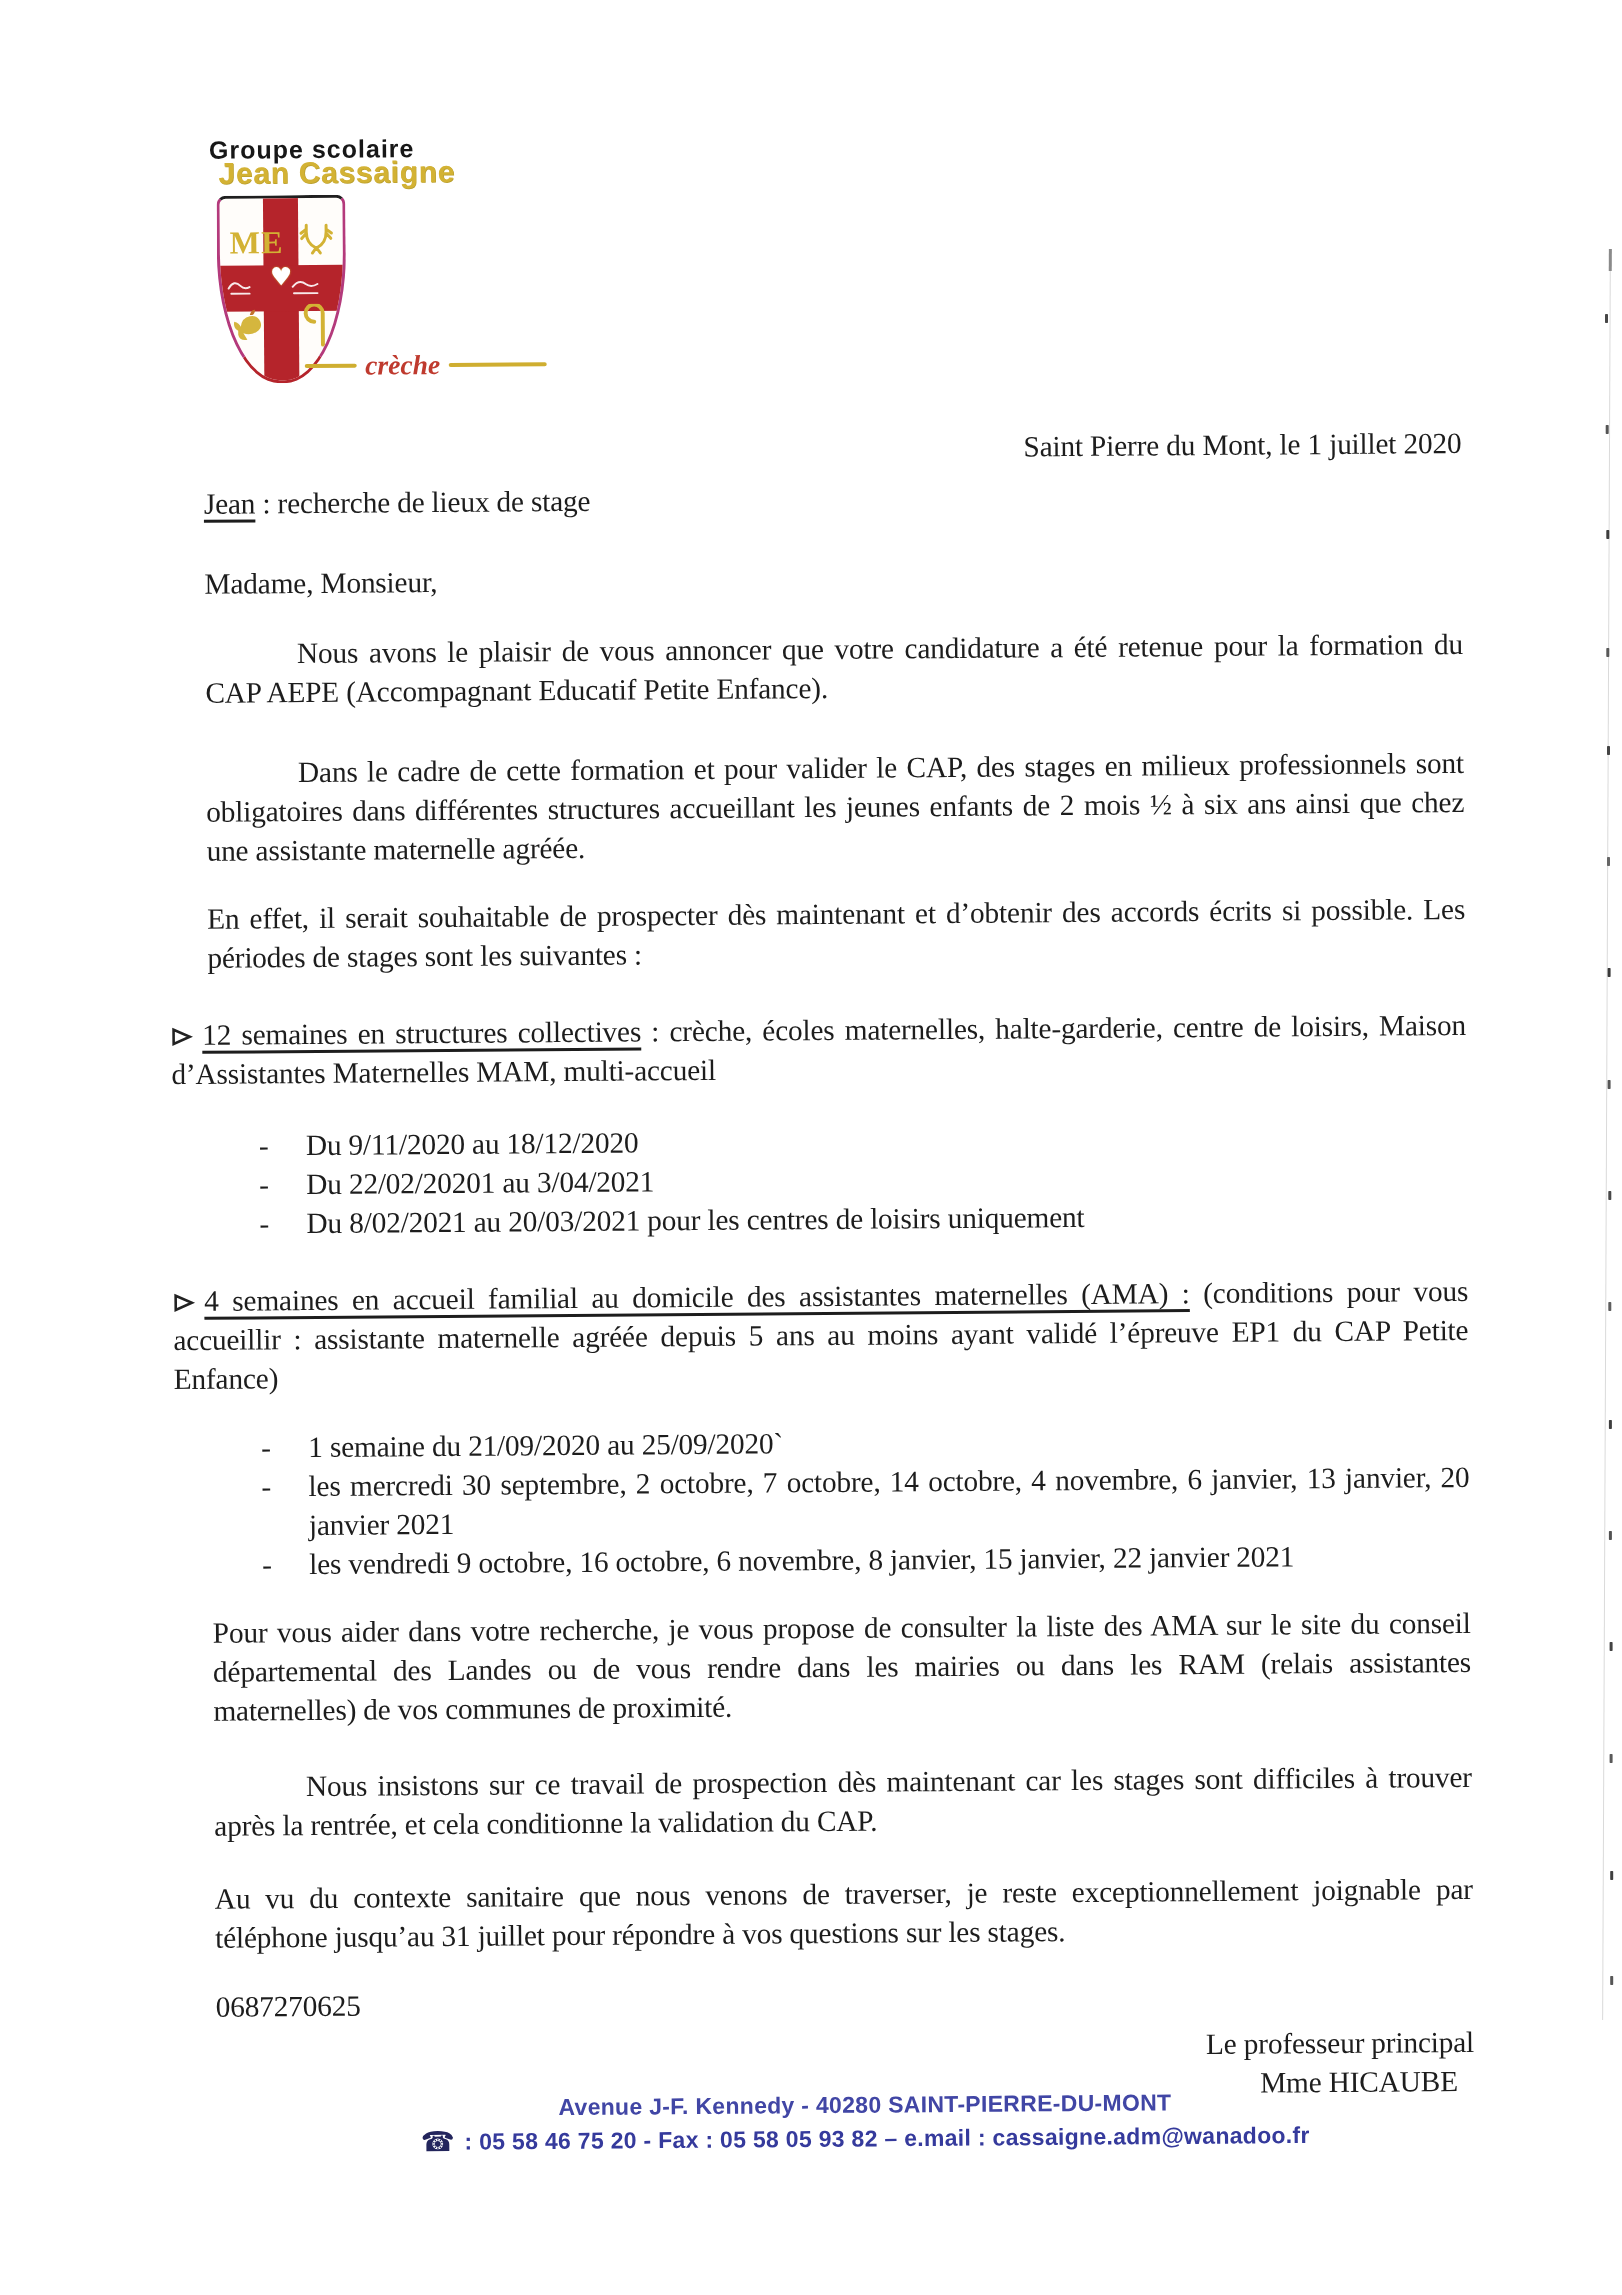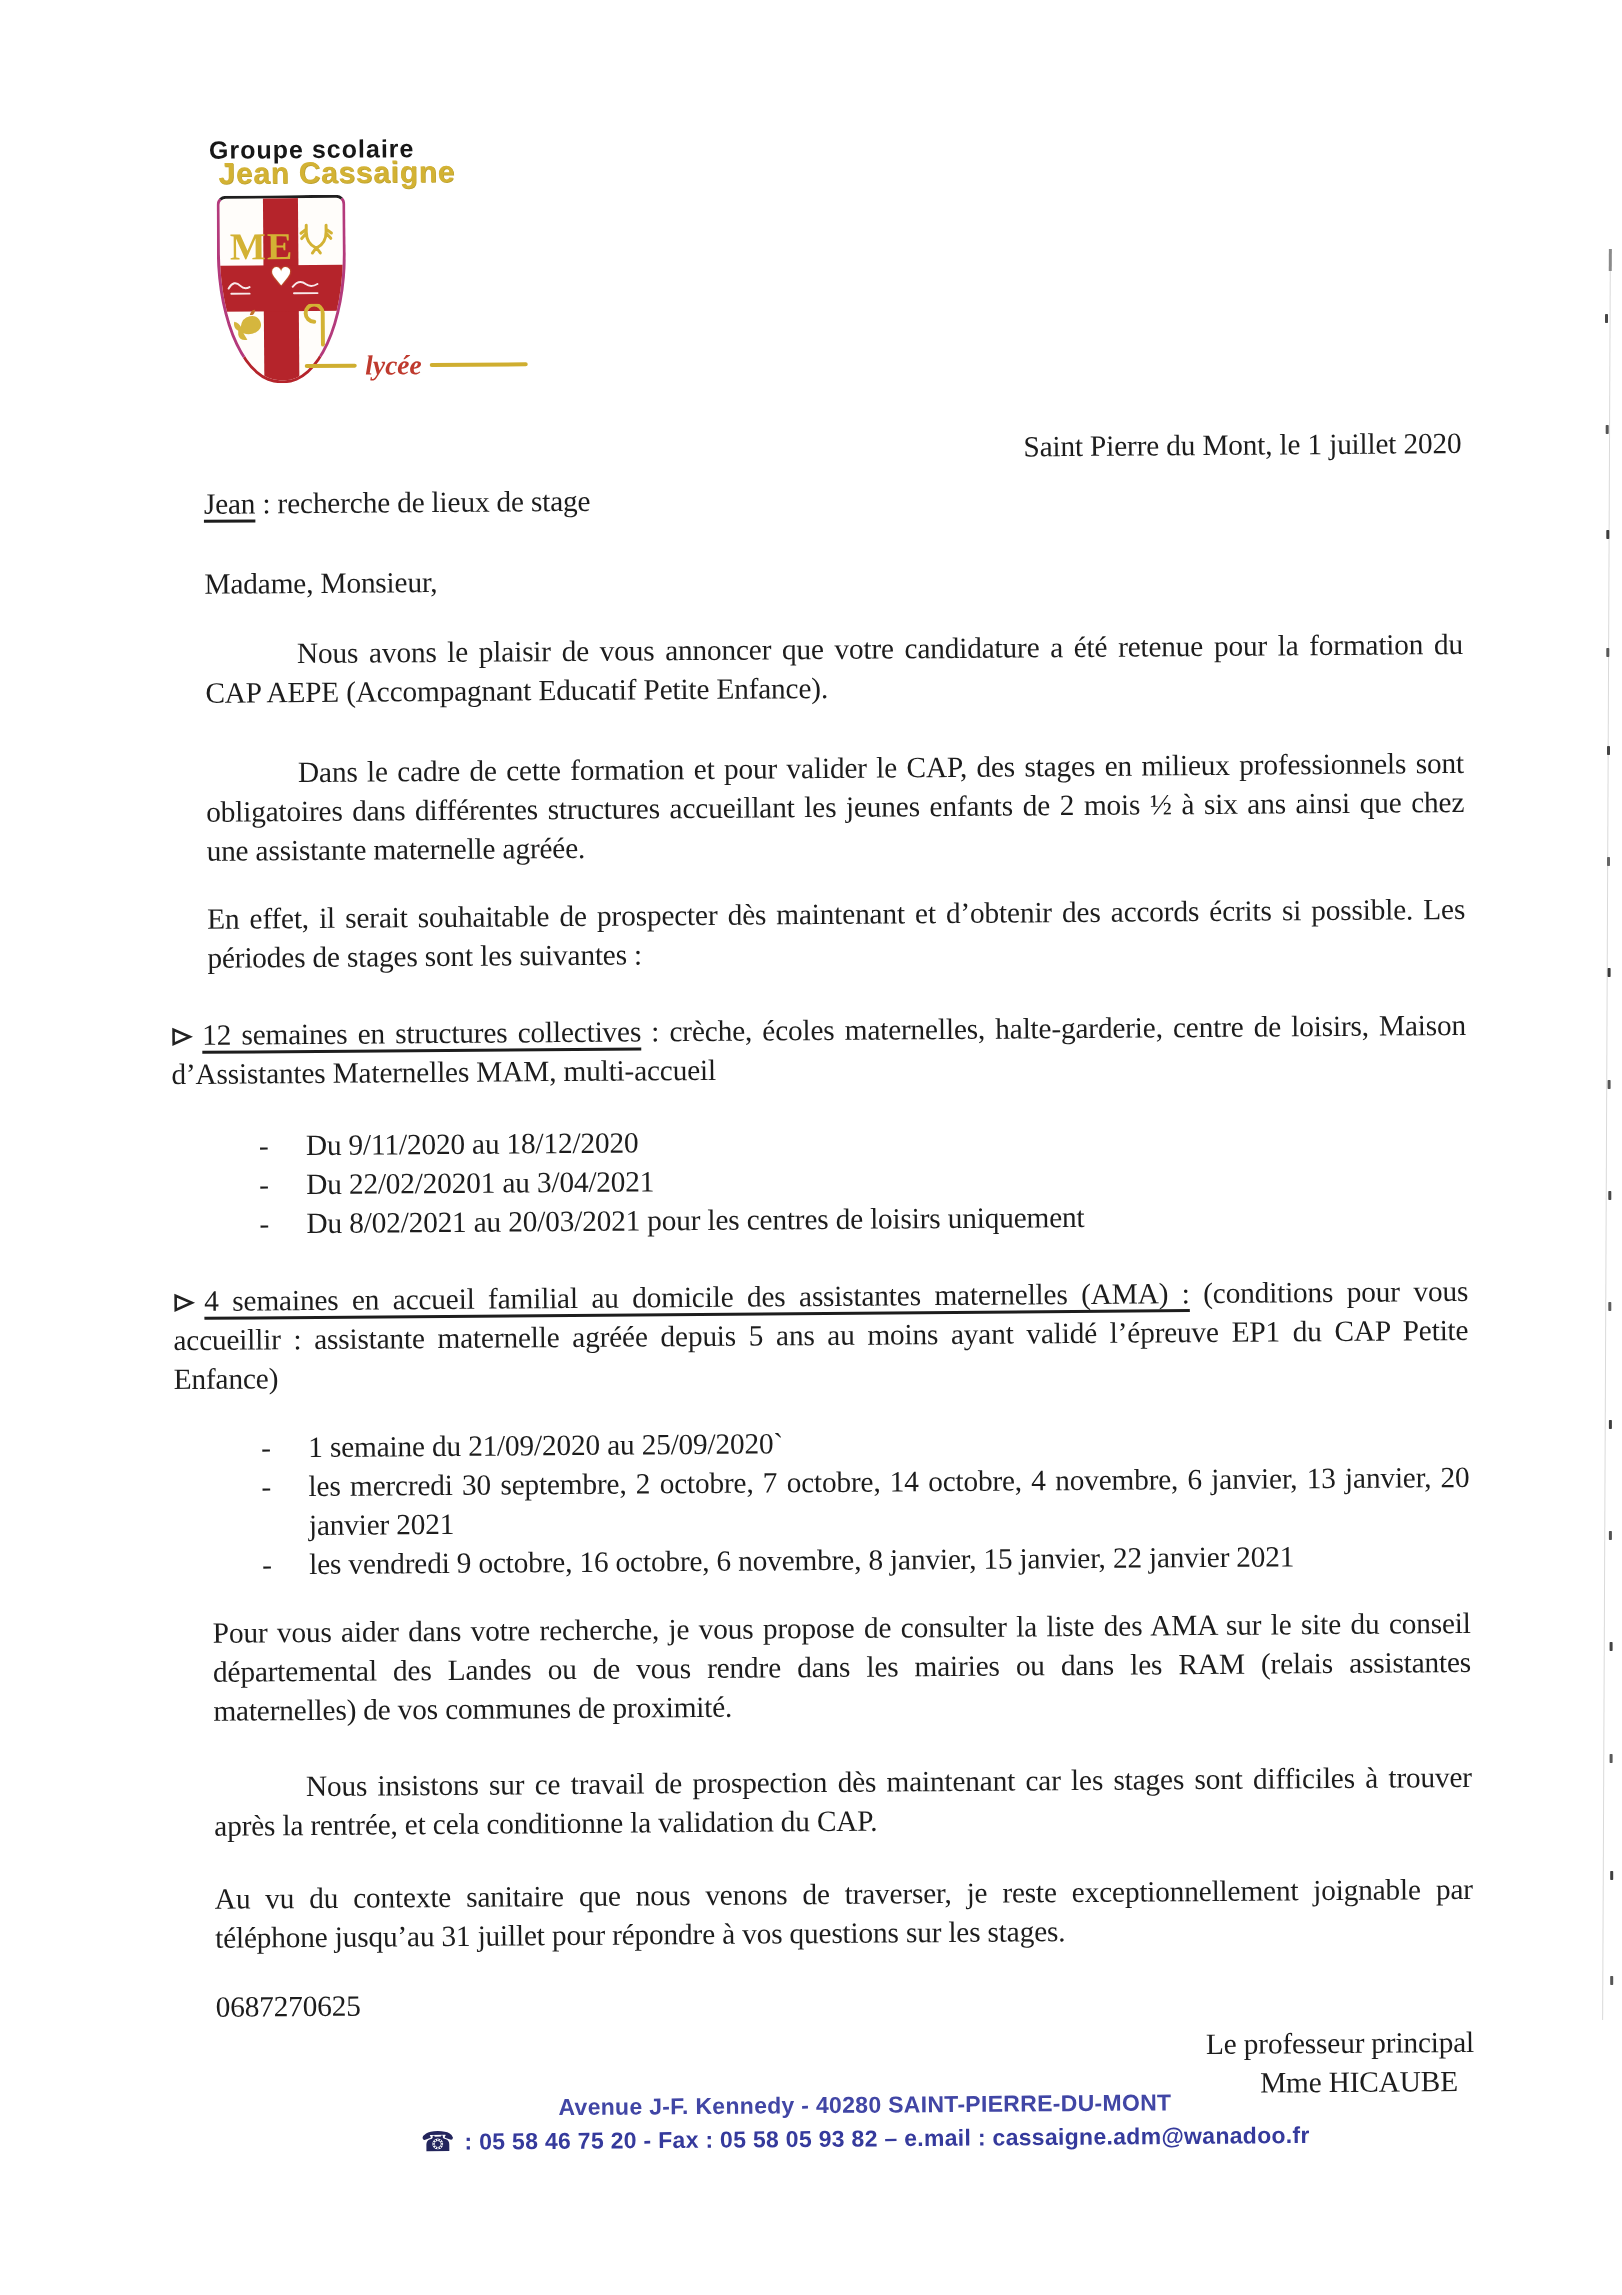--- a/index.html
+++ b/index.html
@@ -21,21 +21,21 @@
     font-family:"Liberation Sans","DejaVu Sans",sans-serif;
     font-weight:bold; font-size:30px; color:#d3b234; letter-spacing:0.7px;
     margin:-7.9px 0 0 9.2px; text-shadow:0.7px 0.7px 0 #b99f2e;
   }
   .shield { position:absolute; left:6.5px; top:60px; width:123px; height:182px;
     background:#fffdfa; border:3.3px solid;
     border-color:#1f1f1f #b43a7c #b5242b #b43a7c;
     border-radius:9.2px 9.2px 62px 62px / 9.2px 9.2px 131px 131px; overflow:hidden; }
   .cross-v { position:absolute; left:50%; transform:translateX(-50%); top:0; bottom:0; width:35px; background:#b5242b; }
   .cross-h { position:absolute; left:0; right:0; top:67px; height:46px; background:#b5242b; }
-  .crest-monogram { position:absolute; left:10.5px; top:26px; font-weight:bold; font-size:38px;
+  .crest-monogram { position:absolute; left:10.5px; top:26px; font-weight:bold; font-size:32px;
     color:#d3b234; letter-spacing:1.3px; }
   .crest-icon { position:absolute; }
   .antlers-icon { right:5.2px; top:22px; }
   .rooster-icon { left:6.5px; bottom:34px; }
   .crozier-icon { right:9.2px; bottom:30px; }
   .band-script { position:absolute; left:2.6px; top:69px; }
   .crest-heart { position:absolute; left:50%; top:64px; transform:translateX(-50%);
     font-size:25px; color:#ffffff; text-shadow:0 0 2px #d3b234; z-index:2;
     font-family:"DejaVu Sans",sans-serif; }
   .lycee-row { position:absolute; left:94px; top:215px; display:flex; align-items:center; gap:8.5px; width:275px; }
@@ -118,21 +118,21 @@
         </svg>
 
         <svg class="band-script" width="111" height="38" viewBox="0 0 170 58">
           <path d="M10 32 q8 -14 18 -4 q6 6 14 2 M108 30 q10 -12 20 -4 q8 6 18 0 M14 40 h28 M110 40 h36" stroke="#ffffff" stroke-width="3" fill="none" stroke-linecap="round" opacity="0.9"></path>
         </svg>
         <span class="crest-heart">♥</span>
       </div>
 
       <div class="lycee-row">
         <span class="gold-line short"></span>
-        <span class="lycee-label">lycée</span>
+        <span class="lycee-label">crèche</span>
         <span class="gold-line long"></span>
       </div>
     </div>
 
     <div class="content">
       <div class="date-line">Saint Pierre du Mont, le 1 juillet 2020</div>
 
       <div class="subject-line">
         <span class="u">Jean</span><span> : recherche de lieux de stage</span>
       </div>

